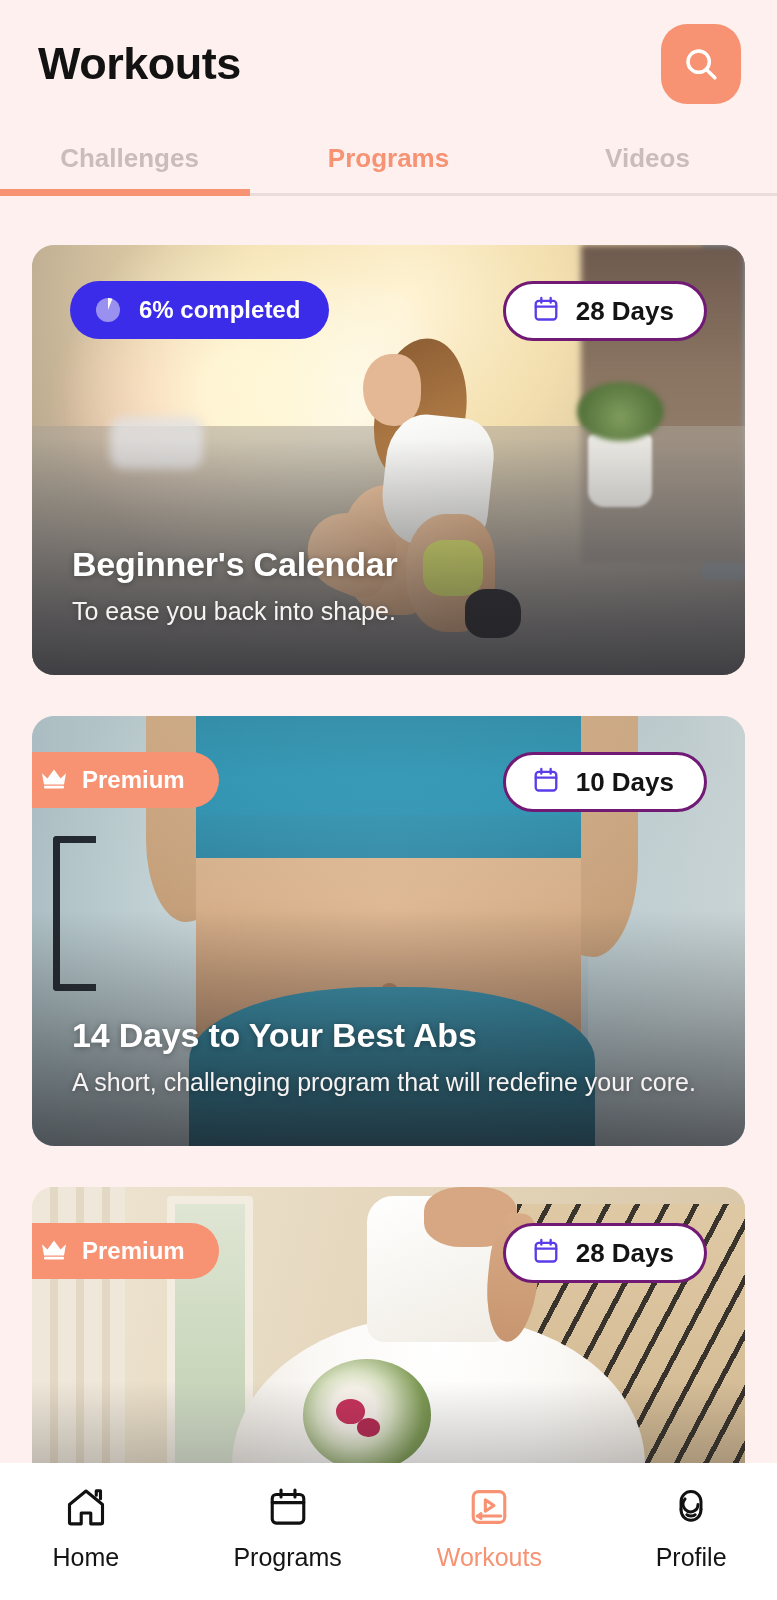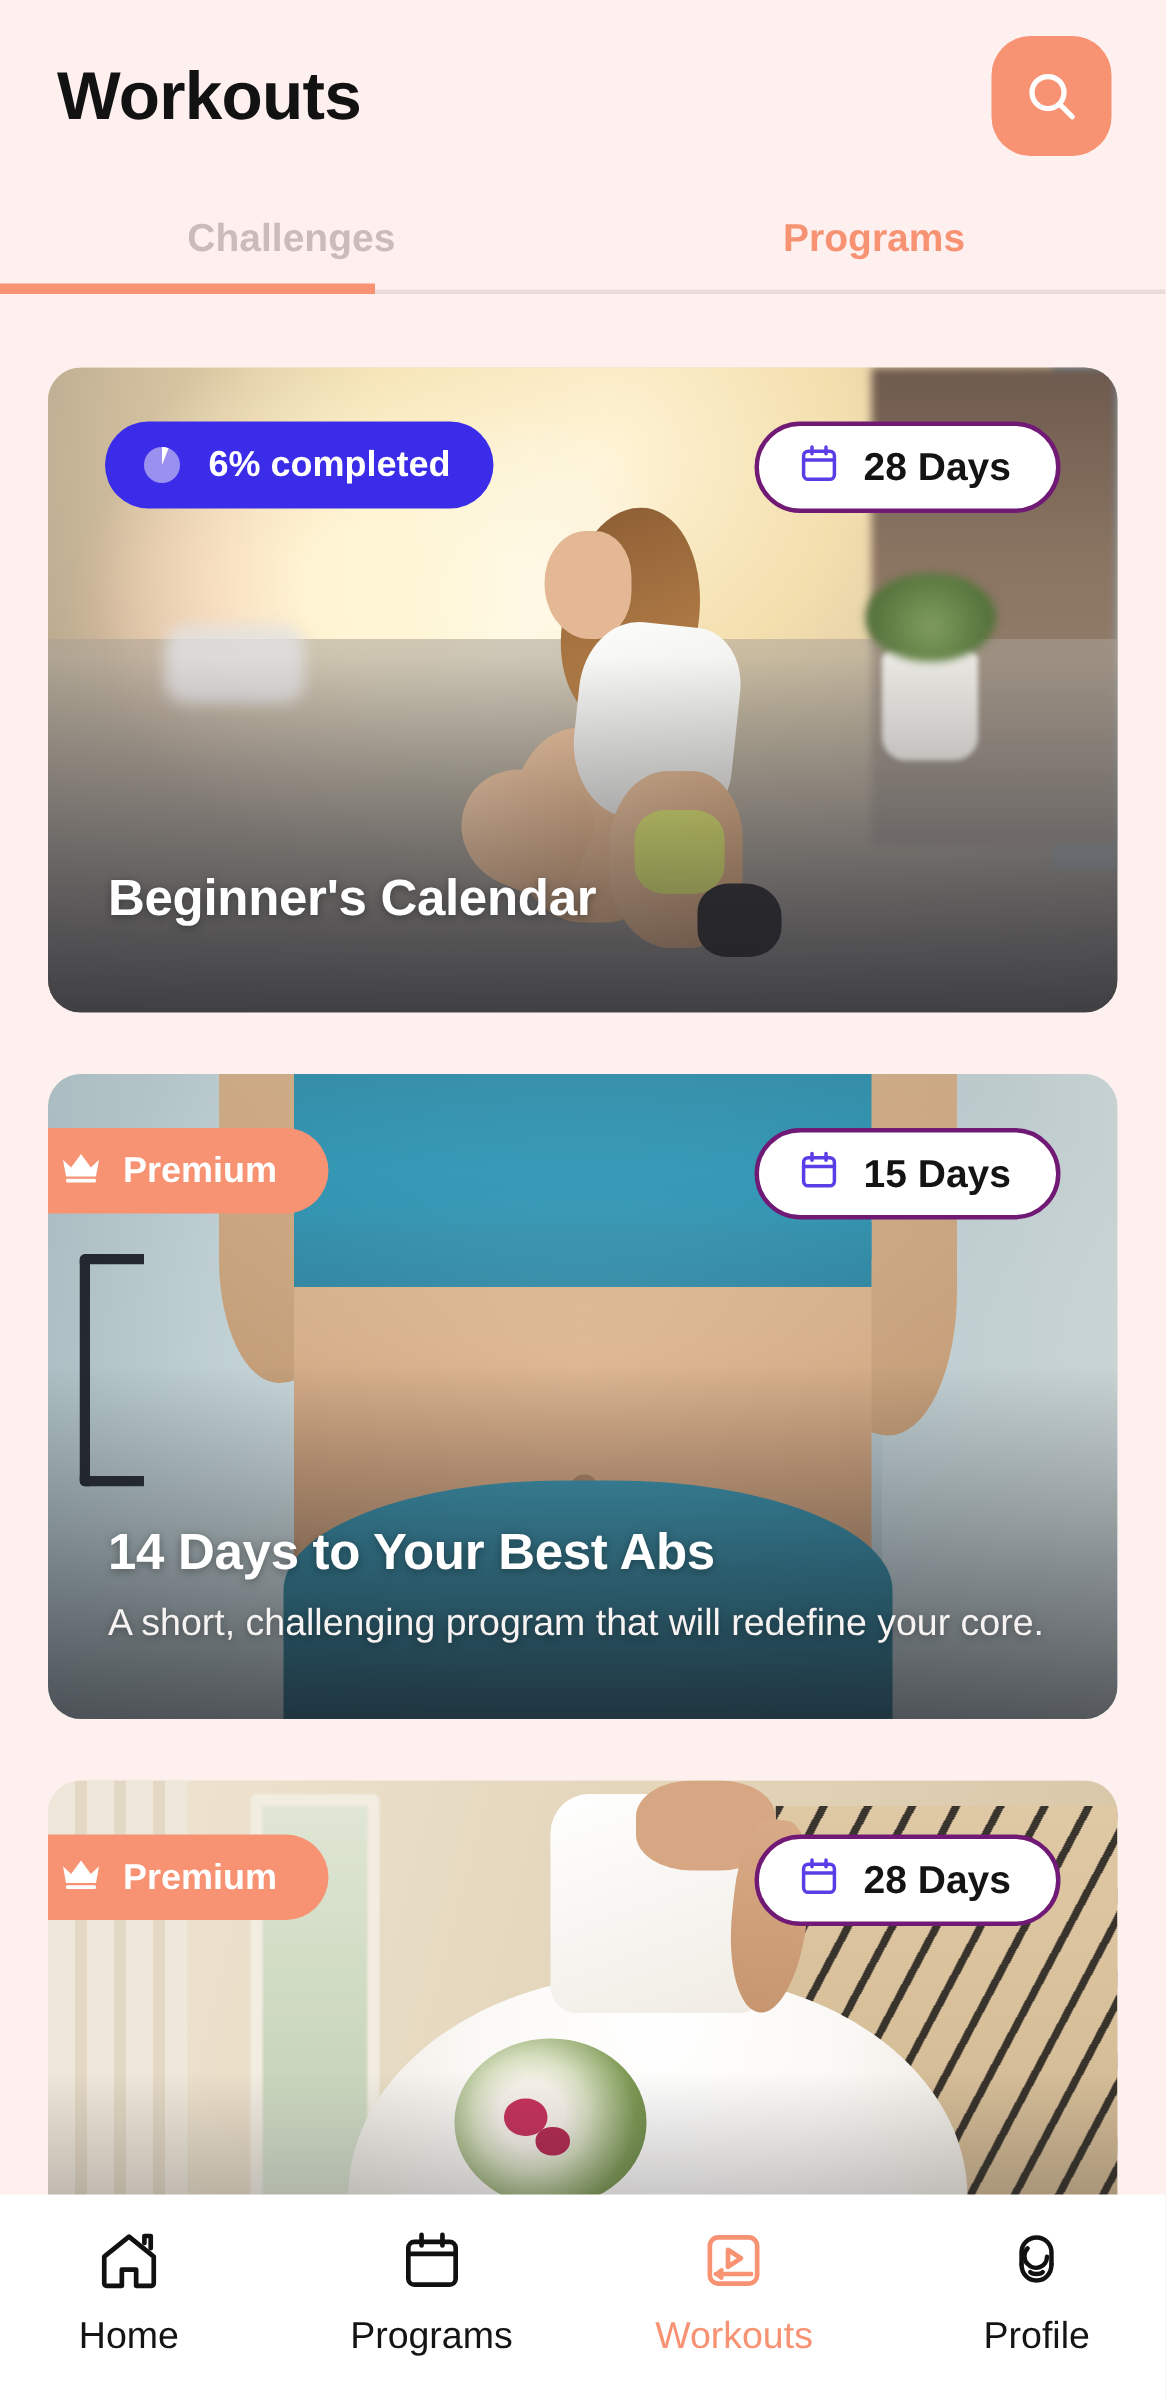--- a/index.html
+++ b/index.html
@@ -399,20 +399,21 @@
         <circle cx="10.6" cy="10.6" r="6.4"></circle>
         <line x1="15.4" y1="15.4" x2="20.3" y2="20.3"></line>
       </svg>
     </span>
   </button>
 </div>
 
 <div class="tabs">
   <button class="tab">Challenges</button>
   <button class="tab active">Programs</button>
+  <button class="tab">Videos</button>
   <div class="tabs-rule"></div>
   <div class="tab-indicator"></div>
 </div>
 
 <div class="content">
 
   <div class="card" style="height:430px;">
     <div class="card-media">
       <div class="photo ph-street">
         <div class="bldg-edge"></div>
@@ -452,20 +453,21 @@
               <line x1="3.2" y1="10" x2="20.8" y2="10"></line>
               <line x1="8" y1="2.6" x2="8" y2="6.4"></line>
               <line x1="16" y1="2.6" x2="16" y2="6.4"></line>
             </svg>
           </span>
           <span class="label">28 Days</span>
         </div>
       </div>
       <div class="card-text">
         <div class="card-title">Beginner's Calendar</div>
+        <div class="card-sub">To ease you back into shape.</div>
       </div>
     </div>
   </div>
 
   <div class="card" style="height:430px;">
     <div class="card-media">
       <div class="photo ph-abs">
         <div class="wall-l"></div>
         <div class="wall-r"></div>
         <div class="rack"></div>
@@ -493,21 +495,21 @@
         </div>
         <div class="badge-days">
           <span>
             <svg width="28" height="28" viewBox="0 0 24 24" fill="none" stroke="#5b3de8" stroke-width="2" stroke-linecap="round" stroke-linejoin="round">
               <rect x="3.2" y="5" width="17.6" height="16" rx="2.6"></rect>
               <line x1="3.2" y1="10" x2="20.8" y2="10"></line>
               <line x1="8" y1="2.6" x2="8" y2="6.4"></line>
               <line x1="16" y1="2.6" x2="16" y2="6.4"></line>
             </svg>
           </span>
-          <span class="label">15 Days</span>
+          <span class="label">10 Days</span>
         </div>
       </div>
       <div class="card-text">
         <div class="card-title">14 Days to Your Best Abs</div>
         <div class="card-sub">A short, challenging program that will redefine your core.</div>
       </div>
     </div>
   </div>
 
   <div class="card" style="height:430px;">

